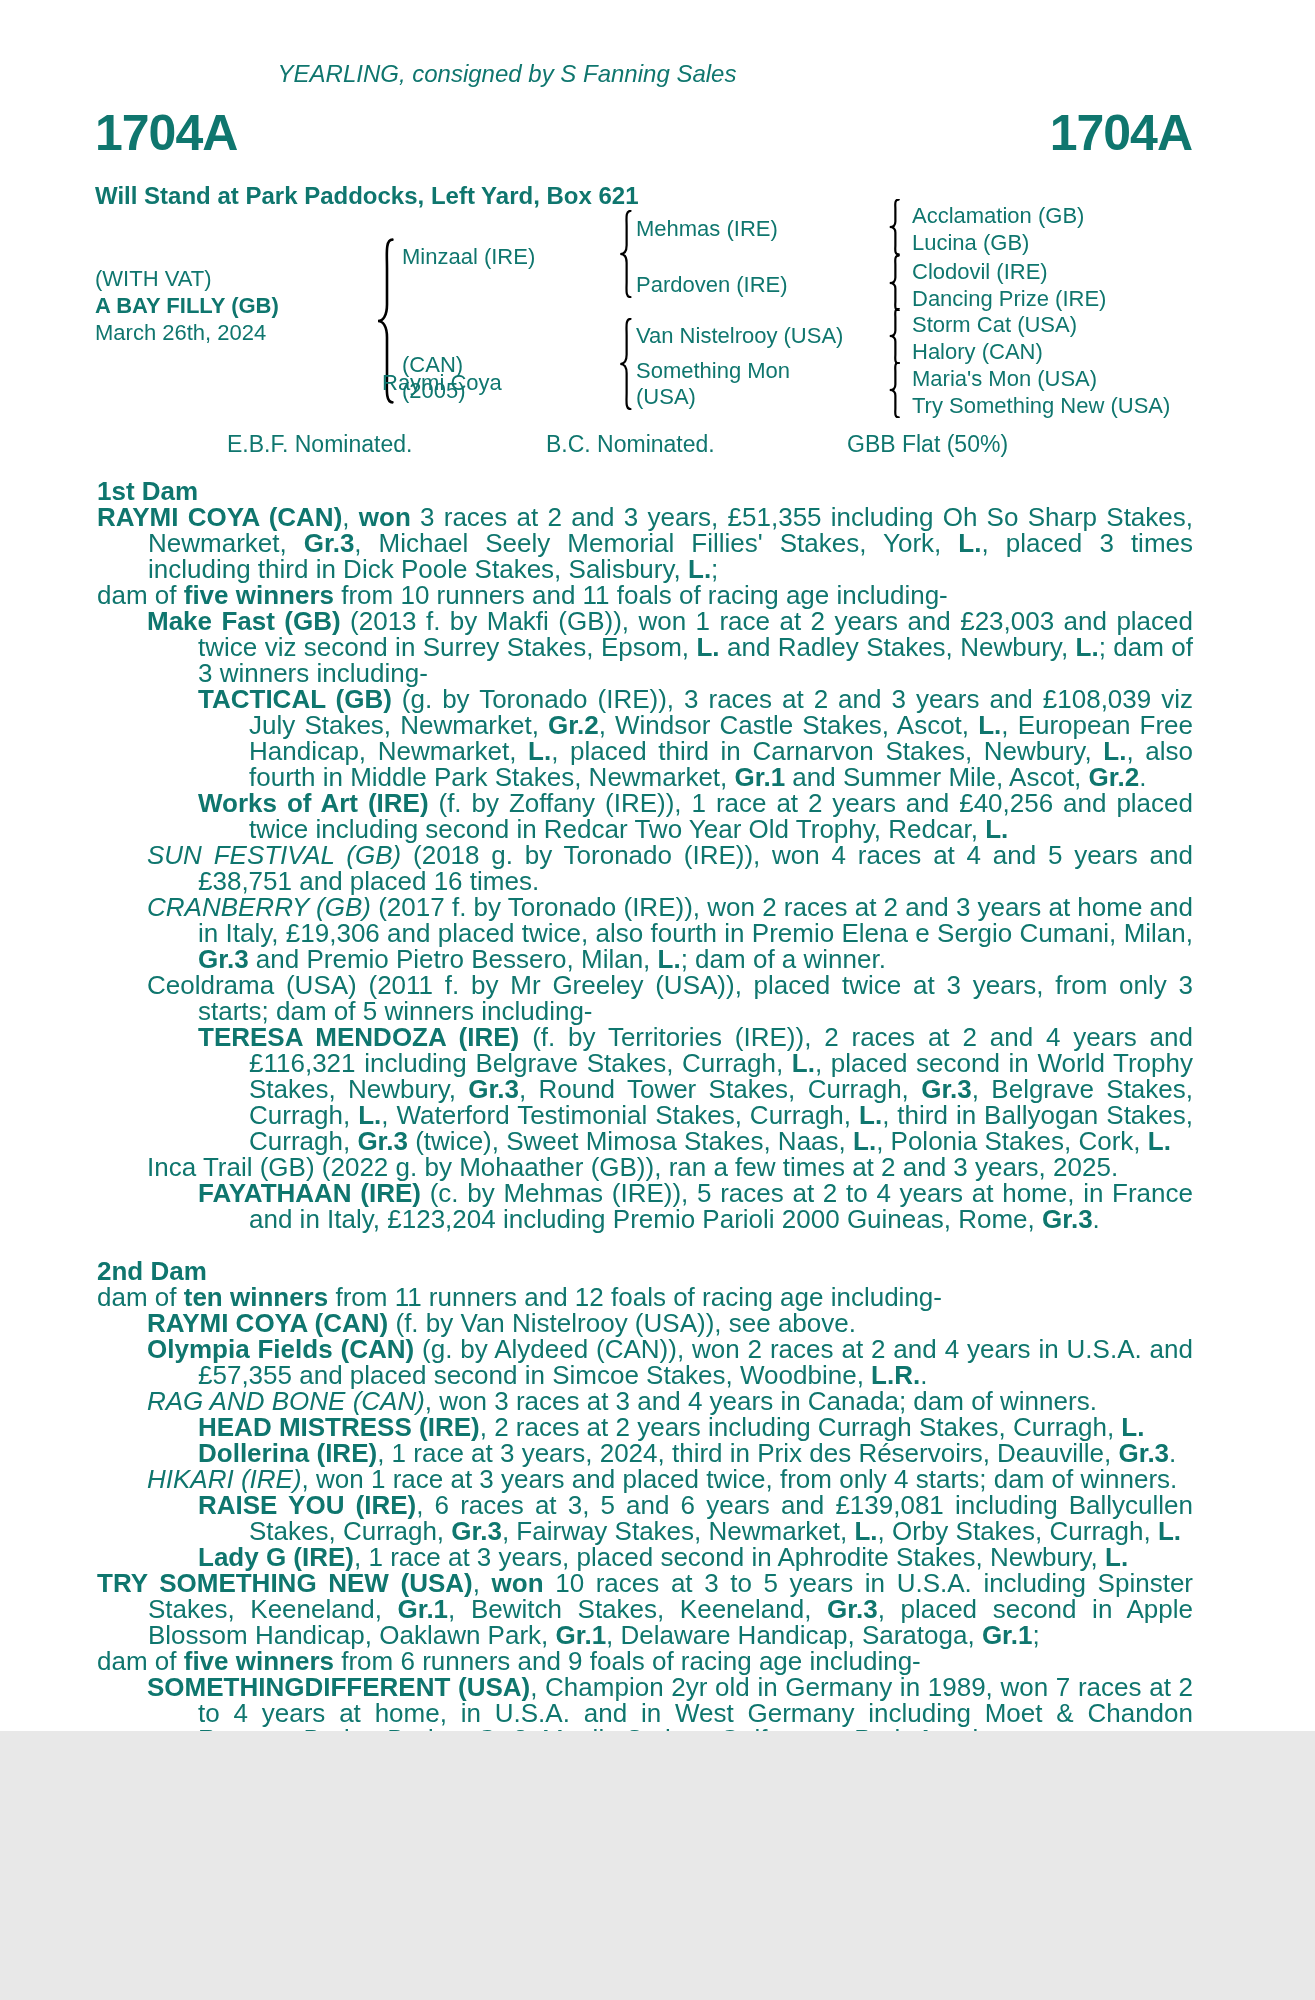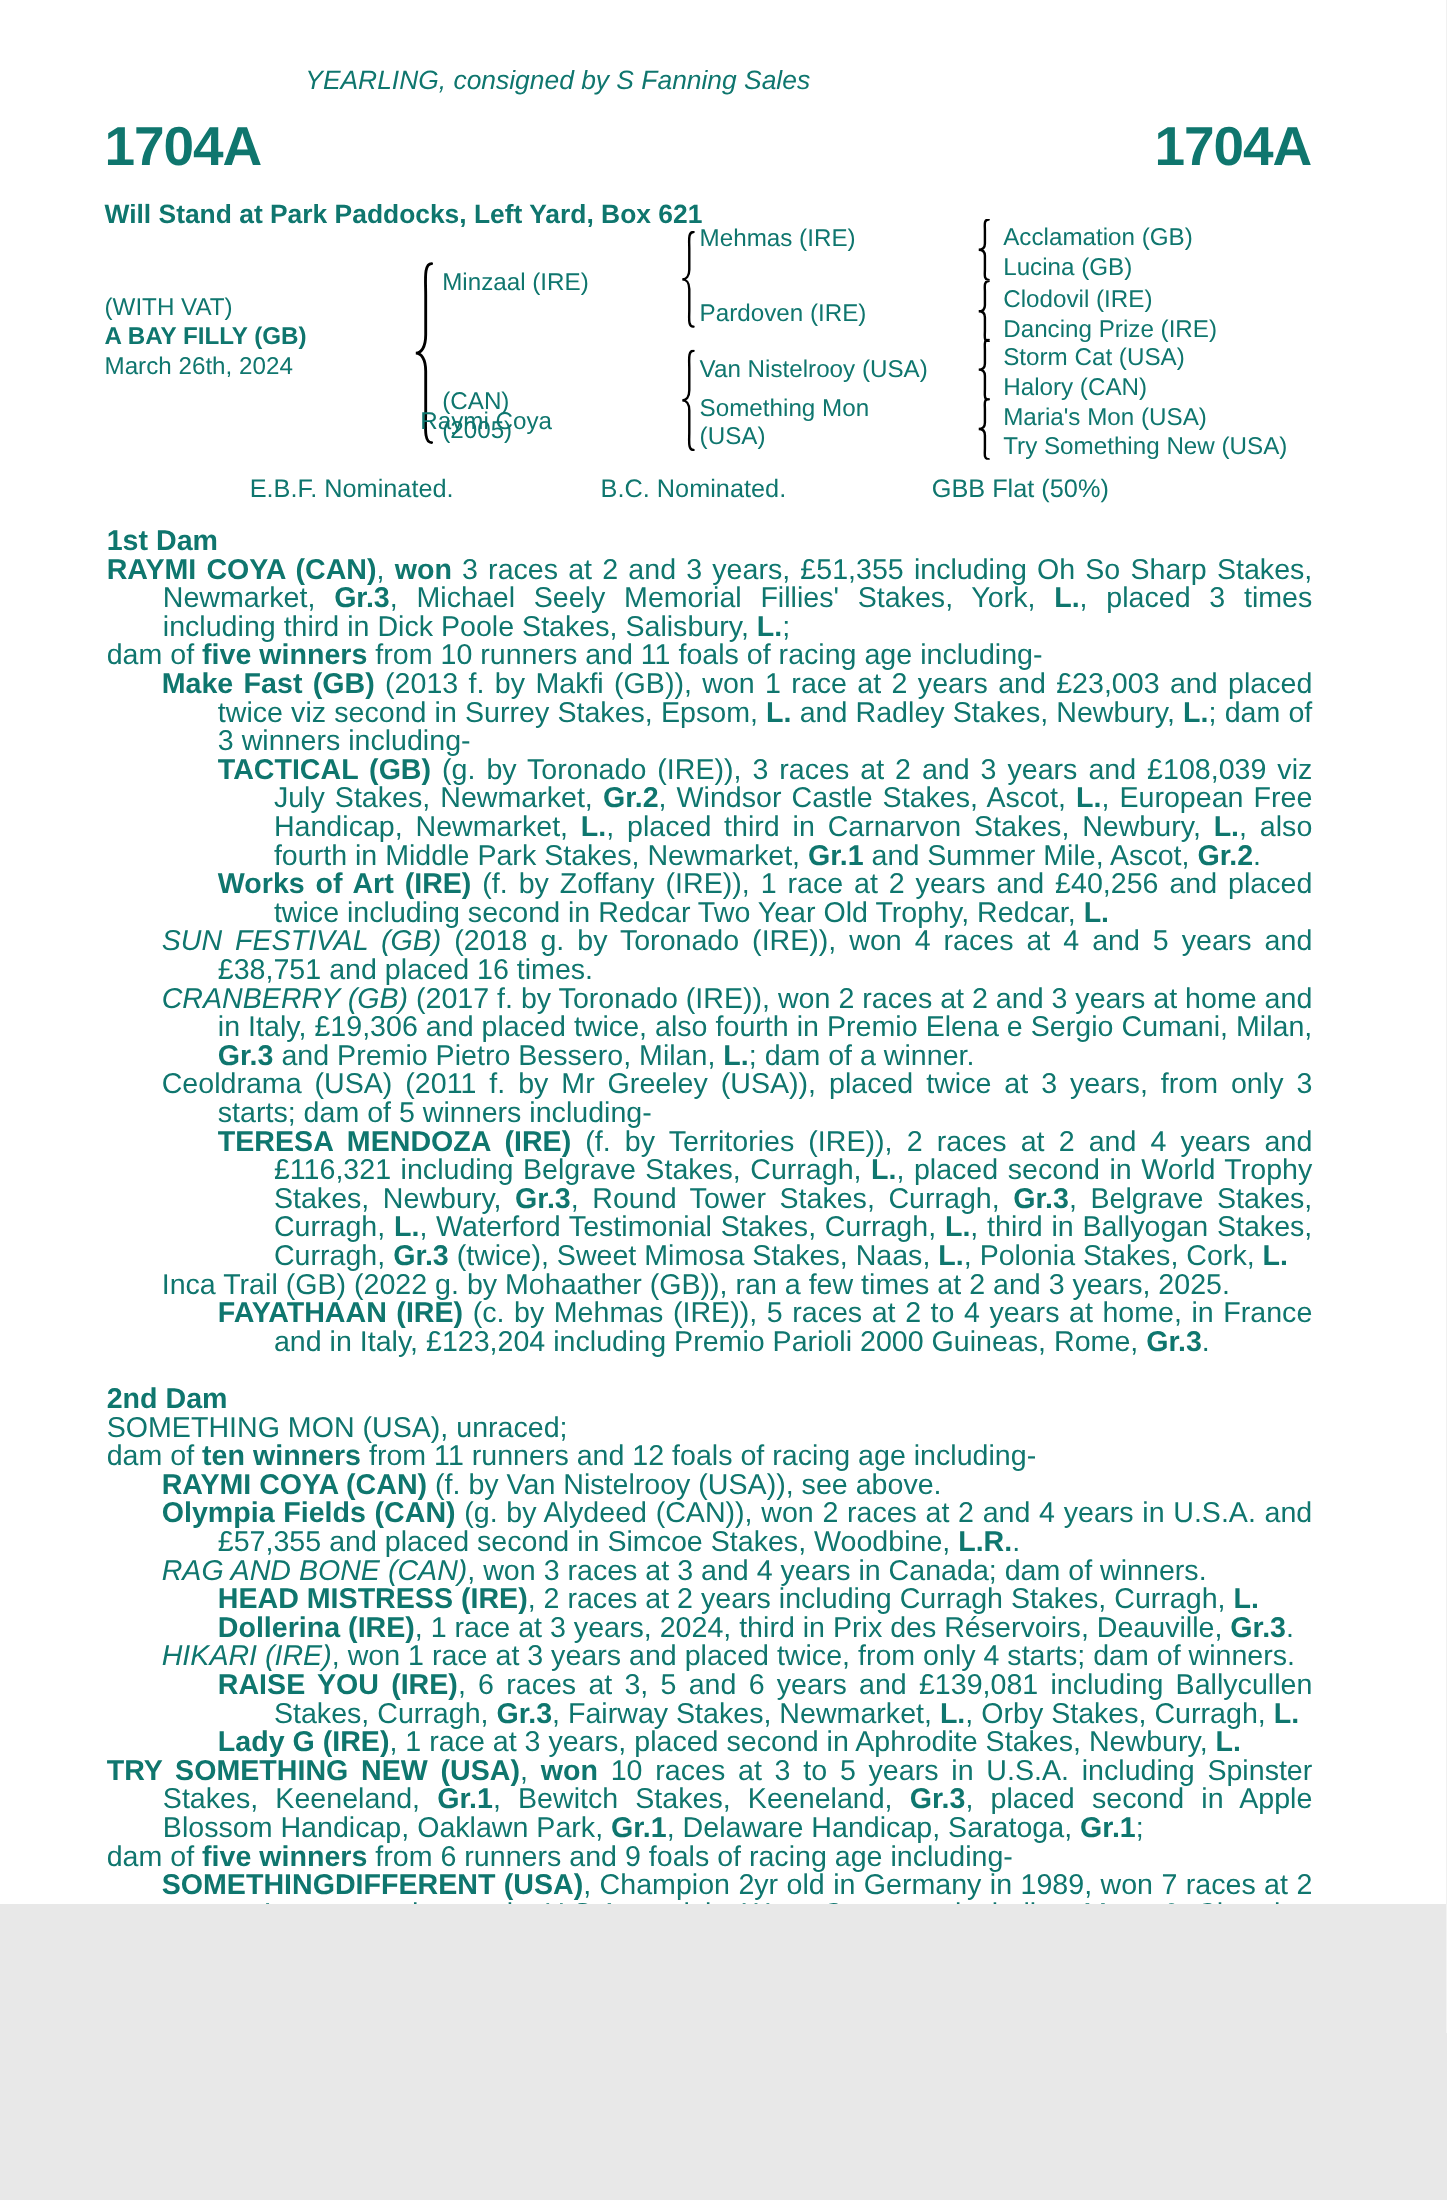--- a/index.html
+++ b/index.html
@@ -62,21 +62,21 @@
     <div class="pp" style="left:402px;top:352px;">(CAN)</div>
     <div class="pp" style="left:402px;top:378px;">(2005)</div>
 
     <svg class="brace" style="left:616px;top:210px;width:17px;height:88px;" viewBox="0 0 20 100" preserveAspectRatio="none">
         <path d="M17 1 C11 1 12.5 10 12.5 18 L12.5 40 C12.5 47 9 50 5 50 C9 50 12.5 53 12.5 60 L12.5 82 C12.5 90 11 99 17 99" fill="none" stroke="#000" stroke-width="2.2" vector-effect="non-scaling-stroke" stroke-linecap="round"></path>
       </svg>
     <svg class="brace" style="left:616px;top:318px;width:17px;height:92px;" viewBox="0 0 20 100" preserveAspectRatio="none">
         <path d="M17 1 C11 1 12.5 10 12.5 18 L12.5 40 C12.5 47 9 50 5 50 C9 50 12.5 53 12.5 60 L12.5 82 C12.5 90 11 99 17 99" fill="none" stroke="#000" stroke-width="2.2" vector-effect="non-scaling-stroke" stroke-linecap="round"></path>
       </svg>
 
-    <div class="pp" style="left:636px;top:204px;">Mehmas (IRE)</div>
+    <div class="pp" style="left:636px;top:216px;">Mehmas (IRE)</div>
     <div class="pp" style="left:636px;top:272px;">Pardoven (IRE)</div>
     <div class="pp" style="left:636px;top:323px;">Van Nistelrooy (USA)</div>
     <div class="pp" style="left:636px;top:358px;">Something Mon</div>
     <div class="pp" style="left:636px;top:384px;">(USA)</div>
 
     <svg class="brace" style="left:886px;top:199px;width:15px;height:56px;" viewBox="0 0 20 100" preserveAspectRatio="none">
         <path d="M17 1 C11 1 12.5 10 12.5 18 L12.5 40 C12.5 47 9 50 5 50 C9 50 12.5 53 12.5 60 L12.5 82 C12.5 90 11 99 17 99" fill="none" stroke="#000" stroke-width="2.2" vector-effect="non-scaling-stroke" stroke-linecap="round"></path>
       </svg>
     <svg class="brace" style="left:886px;top:255px;width:15px;height:56px;" viewBox="0 0 20 100" preserveAspectRatio="none">
         <path d="M17 1 C11 1 12.5 10 12.5 18 L12.5 40 C12.5 47 9 50 5 50 C9 50 12.5 53 12.5 60 L12.5 82 C12.5 90 11 99 17 99" fill="none" stroke="#000" stroke-width="2.2" vector-effect="non-scaling-stroke" stroke-linecap="round"></path>
@@ -109,21 +109,20 @@
       <p class="para" style="padding-left: 101px; text-indent: -51px;"><b>Make Fast (GB)</b><span> (2013 f. by Makfi (GB)), won 1 race at 2 years and £23,003 and placed twice viz second in Surrey Stakes, Epsom, </span><b>L.</b><span> and Radley Stakes, Newbury, </span><b>L.</b><span>; dam of 3 winners including-</span></p>
       <p class="para" style="padding-left: 152px; text-indent: -51px;"><b>TACTICAL (GB)</b><span> (g. by Toronado (IRE)), 3 races at 2 and 3 years and £108,039 viz July Stakes, Newmarket, </span><b>Gr.2</b><span>, Windsor Castle Stakes, Ascot, </span><b>L.</b><span>, European Free Handicap, Newmarket, </span><b>L.</b><span>, placed third in Carnarvon Stakes, Newbury, </span><b>L.</b><span>, also fourth in Middle Park Stakes, Newmarket, </span><b>Gr.1</b><span> and Summer Mile, Ascot, </span><b>Gr.2</b><span>.</span></p>
       <p class="para" style="padding-left: 152px; text-indent: -51px;"><b>Works of Art (IRE)</b><span> (f. by Zoffany (IRE)), 1 race at 2 years and £40,256 and placed twice including second in Redcar Two Year Old Trophy, Redcar, </span><b>L.</b></p>
       <p class="para" style="padding-left: 101px; text-indent: -51px;"><i>SUN FESTIVAL (GB)</i><span> (2018 g. by Toronado (IRE)), won 4 races at 4 and 5 years and £38,751 and placed 16 times.</span></p>
       <p class="para" style="padding-left: 101px; text-indent: -51px;"><i>CRANBERRY (GB)</i><span> (2017 f. by Toronado (IRE)), won 2 races at 2 and 3 years at home and in Italy, £19,306 and placed twice, also fourth in Premio Elena e Sergio Cumani, Milan, </span><b>Gr.3</b><span> and Premio Pietro Bessero, Milan, </span><b>L.</b><span>; dam of a winner.</span></p>
       <p class="para" style="padding-left: 101px; text-indent: -51px;"><span>Ceoldrama (USA) (2011 f. by Mr Greeley (USA)), placed twice at 3 years, from only 3 starts; dam of 5 winners including-</span></p>
       <p class="para" style="padding-left: 152px; text-indent: -51px;"><b>TERESA MENDOZA (IRE)</b><span> (f. by Territories (IRE)), 2 races at 2 and 4 years and £116,321 including Belgrave Stakes, Curragh, </span><b>L.</b><span>, placed second in World Trophy Stakes, Newbury, </span><b>Gr.3</b><span>, Round Tower Stakes, Curragh, </span><b>Gr.3</b><span>, Belgrave Stakes, Curragh, </span><b>L.</b><span>, Waterford Testimonial Stakes, Curragh, </span><b>L.</b><span>, third in Ballyogan Stakes, Curragh, </span><b>Gr.3</b><span> (twice), Sweet Mimosa Stakes, Naas, </span><b>L.</b><span>, Polonia Stakes, Cork, </span><b>L.</b></p>
       <p class="para" style="padding-left: 101px; text-indent: -51px;"><span>Inca Trail (GB) (2022 g. by Mohaather (GB)), ran a few times at 2 and 3 years, 2025.</span></p>
       <p class="para" style="padding-left: 152px; text-indent: -51px;"><b>FAYATHAAN (IRE)</b><span> (c. by Mehmas (IRE)), 5 races at 2 to 4 years at home, in France and in Italy, £123,204 including Premio Parioli 2000 Guineas, Rome, </span><b>Gr.3</b><span>.</span></p>
       <p class="para heading gap">2nd Dam</p>
-      <p class="para" style="padding-left: 51px; text-indent: -51px;"><span>SOMETHING MON (USA), unraced;</span></p>
       <p class="para" style="padding-left: 51px; text-indent: -51px;"><span>dam of </span><b>ten winners</b><span> from 11 runners and 12 foals of racing age including-</span></p>
       <p class="para" style="padding-left: 101px; text-indent: -51px;"><b>RAYMI COYA (CAN)</b><span> (f. by Van Nistelrooy (USA)), see above.</span></p>
       <p class="para" style="padding-left: 101px; text-indent: -51px;"><b>Olympia Fields (CAN)</b><span> (g. by Alydeed (CAN)), won 2 races at 2 and 4 years in U.S.A. and £57,355 and placed second in Simcoe Stakes, Woodbine, </span><b>L.R.</b><span>.</span></p>
       <p class="para" style="padding-left: 101px; text-indent: -51px;"><i>RAG AND BONE (CAN)</i><span>, won 3 races at 3 and 4 years in Canada; dam of winners.</span></p>
       <p class="para" style="padding-left: 152px; text-indent: -51px;"><b>HEAD MISTRESS (IRE)</b><span>, 2 races at 2 years including Curragh Stakes, Curragh, </span><b>L.</b></p>
       <p class="para" style="padding-left: 152px; text-indent: -51px;"><b>Dollerina (IRE)</b><span>, 1 race at 3 years, 2024, third in Prix des Réservoirs, Deauville, </span><b>Gr.3</b><span>.</span></p>
       <p class="para" style="padding-left: 101px; text-indent: -51px;"><i>HIKARI (IRE)</i><span>, won 1 race at 3 years and placed twice, from only 4 starts; dam of winners.</span></p>
       <p class="para" style="padding-left: 152px; text-indent: -51px;"><b>RAISE YOU (IRE)</b><span>, 6 races at 3, 5 and 6 years and £139,081 including Ballycullen Stakes, Curragh, </span><b>Gr.3</b><span>, Fairway Stakes, Newmarket, </span><b>L.</b><span>, Orby Stakes, Curragh, </span><b>L.</b></p>
       <p class="para" style="padding-left: 152px; text-indent: -51px;"><b>Lady G (IRE)</b><span>, 1 race at 3 years, placed second in Aphrodite Stakes, Newbury, </span><b>L.</b></p>
       <p class="para" style="padding-left: 51px; text-indent: -51px;"><b>TRY SOMETHING NEW (USA)</b><span>, </span><b>won</b><span> 10 races at 3 to 5 years in U.S.A. including Spinster Stakes, Keeneland, </span><b>Gr.1</b><span>, Bewitch Stakes, Keeneland, </span><b>Gr.3</b><span>, placed second in Apple Blossom Handicap, Oaklawn Park, </span><b>Gr.1</b><span>, Delaware Handicap, Saratoga, </span><b>Gr.1</b><span>;</span></p>

